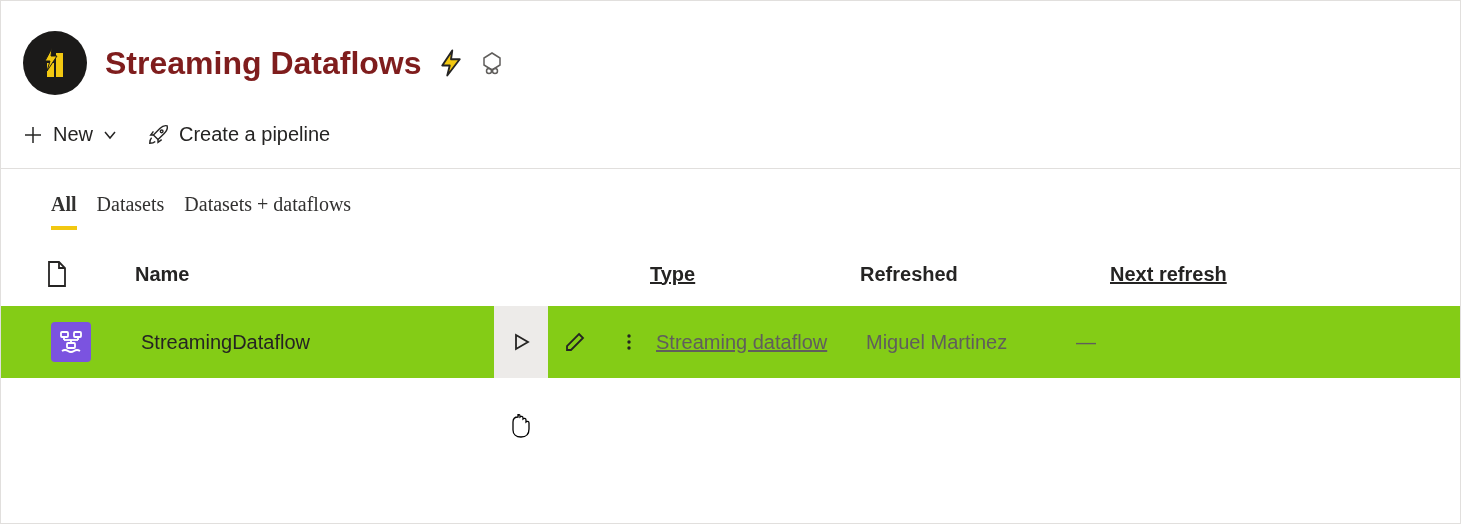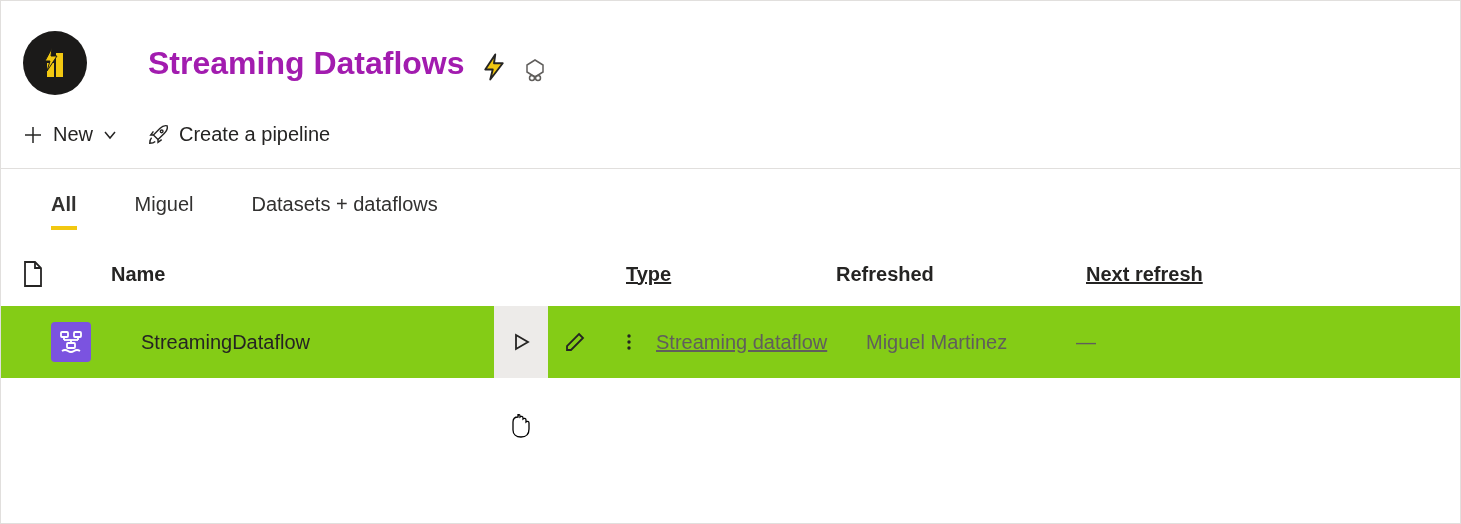--- a/index.html
+++ b/index.html
@@ -28,25 +28,24 @@
       border-radius: 50%;
       background: #1b1a19;
       display: flex;
       align-items: center;
       justify-content: center;
       flex-shrink: 0;
     }
     .workspace-title {
       font-size: 32px;
       font-weight: 700;
-      color: #a21caf;
-      display: flex;
-      align-items: flex-end;
+      color: #7f1d1d;
+      display: flex;
+      align-items: center;
       gap: 14px;
-      margin-left: 43px;
     }
     .title-badge-lightning {
       width: 30px;
       height: 30px;
       display: inline-flex;
       align-items: center;
       justify-content: center;
     }
     .title-badge-premium {
       width: 24px;
@@ -75,21 +74,22 @@
       font-family: inherit;
     }
     .toolbar-icon {
       display: inline-flex;
       align-items: center;
       justify-content: center;
     }
     .tabs {
       display: flex;
       padding: 24px 50px 0 50px;
-      gap: 58px;
+      gap: 20px;
+      font-family: Liberation Serif, serif;
     }
     .tab {
       font-size: 20px;
       color: #323130;
       padding-bottom: 10px;
       cursor: pointer;
       border-bottom: 4px solid transparent;
     }
     .tab.active {
       font-weight: 700;
@@ -97,21 +97,21 @@
     }
     .content {
       padding: 30px 0 0 0;
     }
     .table {
       width: 100%;
     }
     .table-header {
       display: flex;
       align-items: center;
-      padding: 0 0 18px 20px;
+      padding: 0 0 18px 44px;
       font-size: 20px;
       font-weight: 700;
       color: #252423;
     }
     .col-icon {
       width: 90px;
       display: flex;
       align-items: center;
     }
     .col-name {
@@ -248,21 +248,21 @@
         <path d="M 7 12 L 4 12 L 7 8"></path>
         <path d="M 12 17 L 12 20 L 16 17"></path>
       </svg>
     </span>
     <span>Create a pipeline</span>
   </button>
 </div>
 
 <div class="tabs">
   <div class="tab active">All</div>
-  <div class="tab">Miguel</div>
+  <div class="tab">Datasets</div>
   <div class="tab">Datasets + dataflows</div>
 </div>
 
 <div class="content">
   <div class="table">
     <div class="table-header">
       <div class="col-icon header-col-icon">
         <svg viewBox="0 0 24 28" fill="none" stroke="#252423" stroke-width="1.8">
           <path d="M 4 2 L 14 2 L 20 8 L 20 26 L 4 26 Z"></path>
           <path d="M 14 2 L 14 8 L 20 8"></path>

